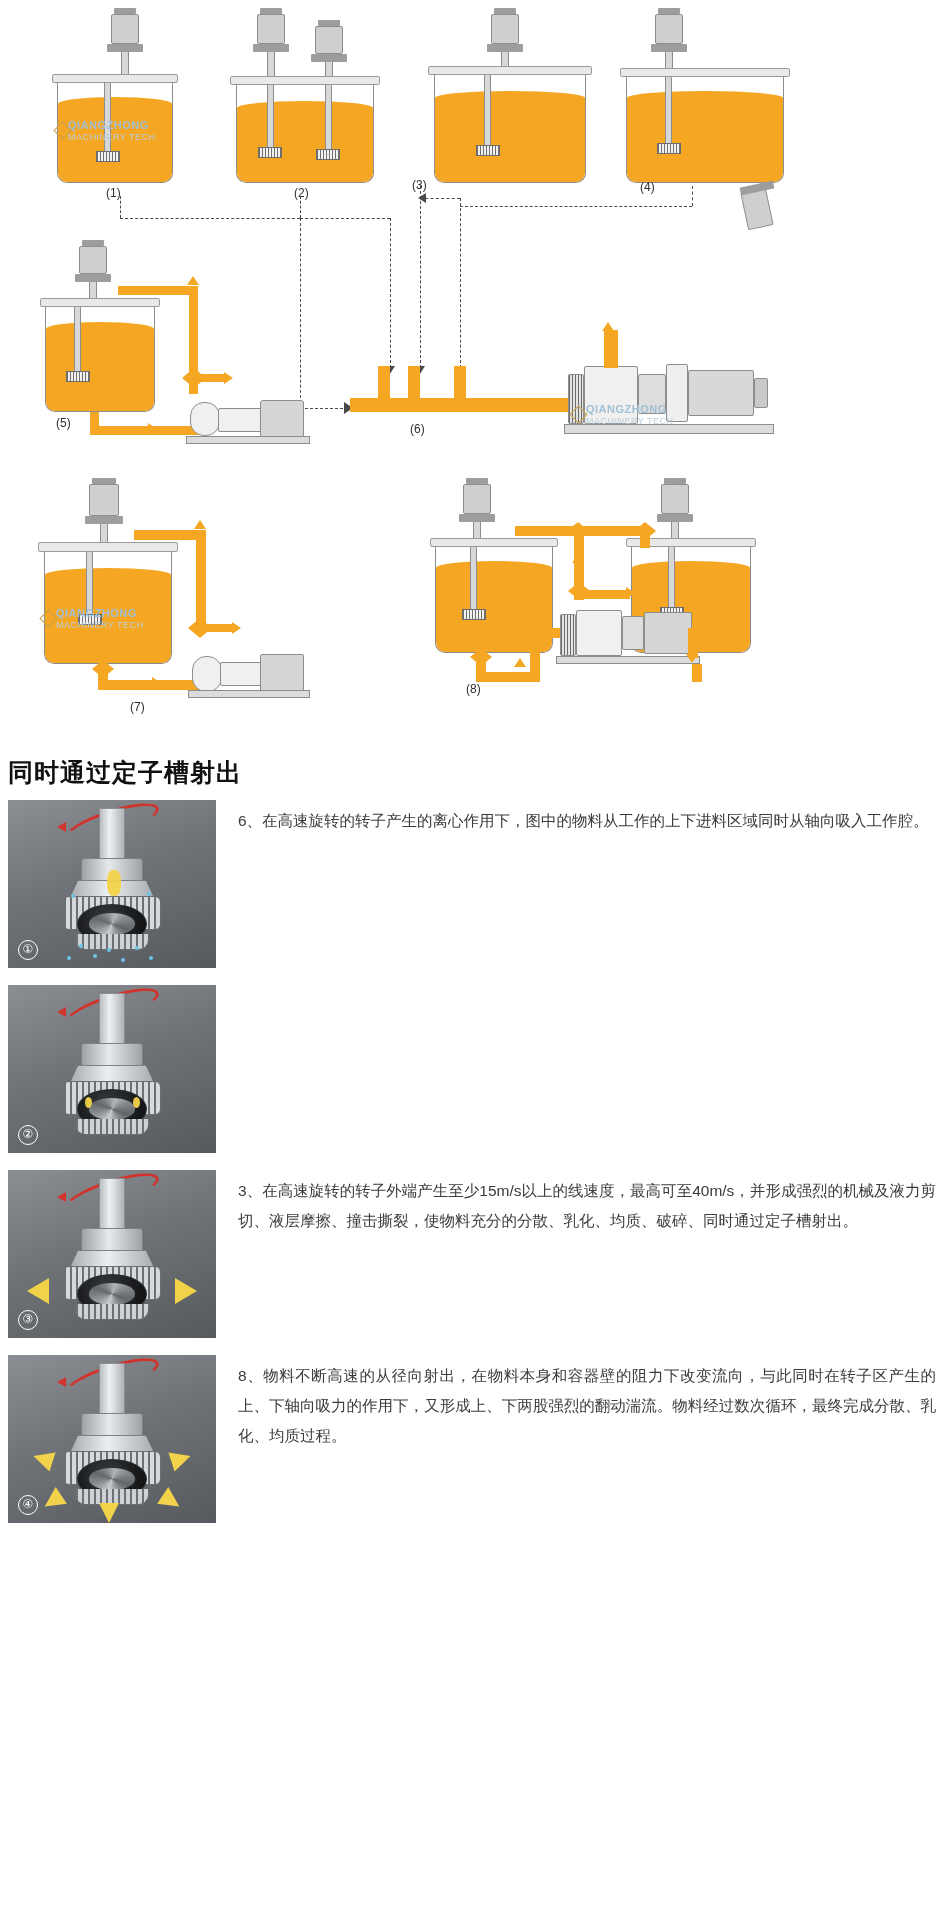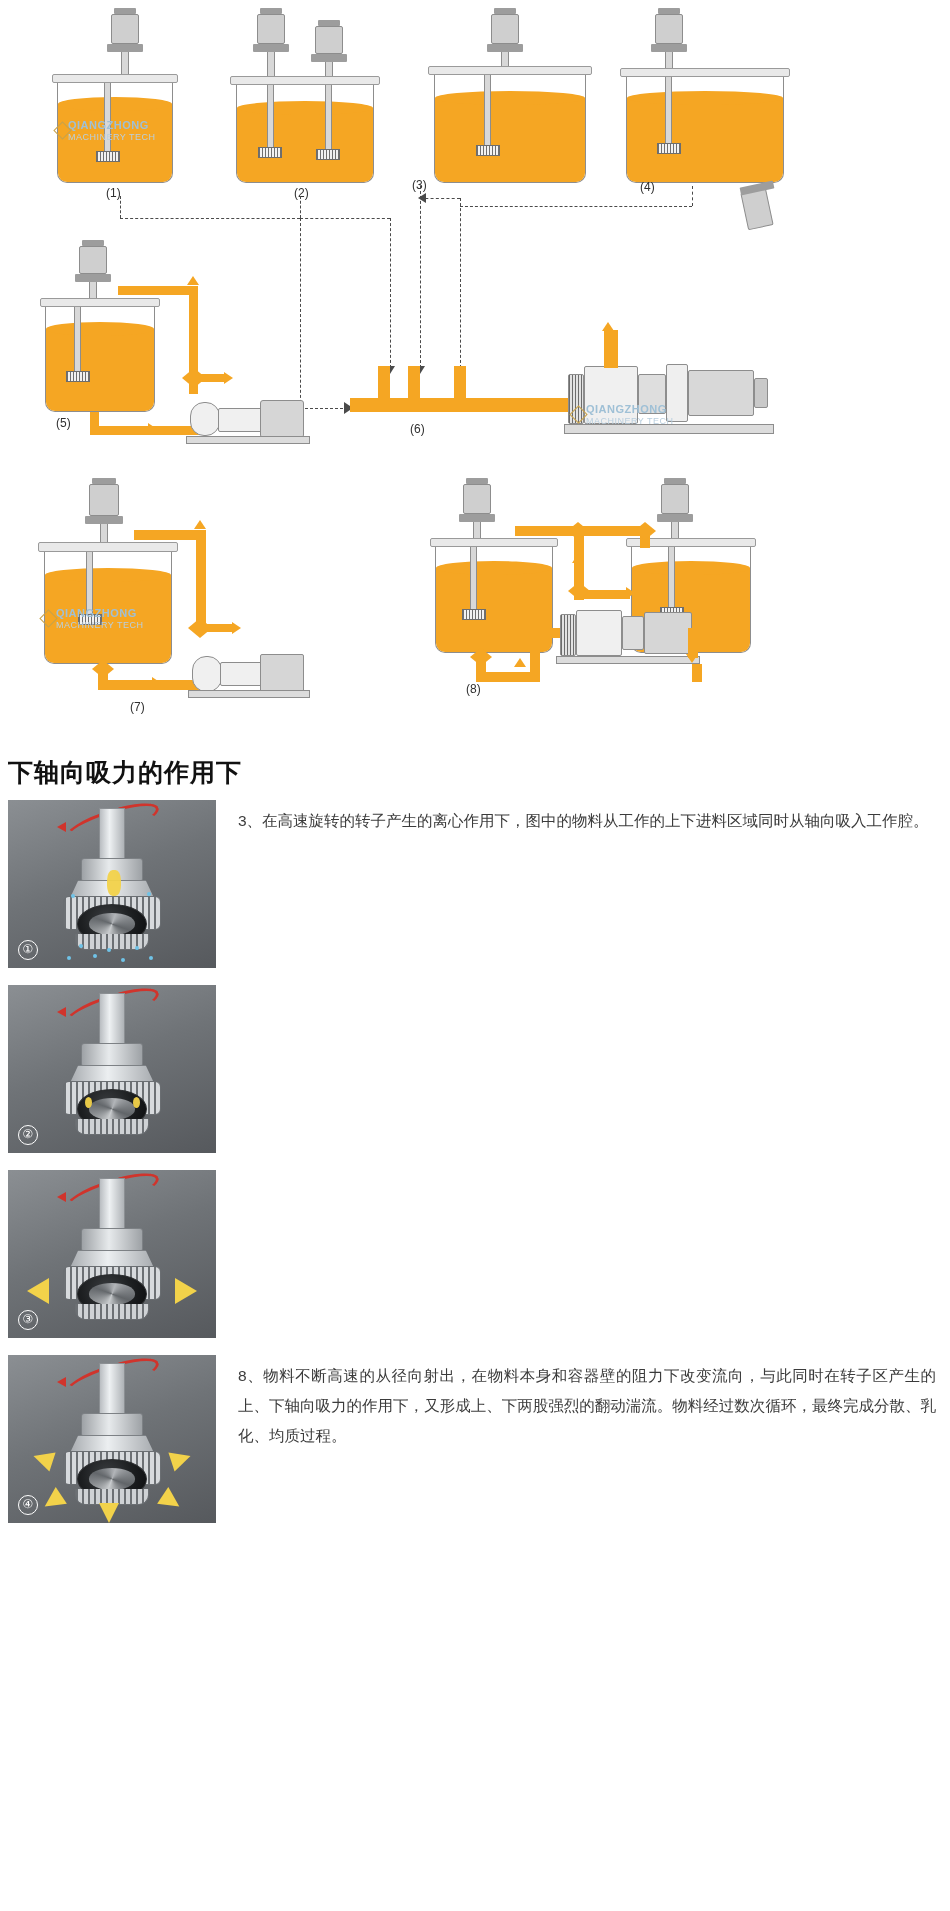--- a/index.html
+++ b/index.html
@@ -583,21 +583,21 @@
       <div class="pump-base" style="left:126px; top:178px; width:144px; height:8px;"></div>
 
       <div class="pipe" style="left:262px; top:186px; width:10px; height:18px;"></div>
       <div class="pipe" style="left:258px; top:150px; width:10px; height:30px;"></div>
       <div class="arrow-down-o" style="left:256px; top:176px;"></div>
 
       <div class="caption" style="left:36px; top:204px;">(8)</div>
     </div>
   </div>
 
-  <div id="section-title">下轴向吸力的作用下</div>
+  <div id="section-title">同时通过定子槽射出</div>
 
   <div id="steps">
 
     <div class="step-row">
       <div class="step-img">
         <div class="head-wrap">
           <div class="red-arc"></div>
           <div class="red-arc-tip"></div>
           <div class="head-shaft"></div>
           <div class="head-collar"></div>
@@ -611,21 +611,21 @@
           <div class="dot" style="left:70px; top:140px;"></div>
           <div class="dot" style="left:84px; top:150px;"></div>
           <div class="dot" style="left:98px; top:138px;"></div>
           <div class="dot" style="left:30px; top:148px;"></div>
           <div class="dot" style="left:112px; top:148px;"></div>
           <div class="dot" style="left:34px; top:86px;"></div>
           <div class="dot" style="left:110px; top:84px;"></div>
         </div>
         <div class="step-num">①</div>
       </div>
-      <div class="step-text">3、在高速旋转的转子产生的离心作用下，图中的物料从工作的上下进料区域同时从轴向吸入工作腔。</div>
+      <div class="step-text">6、在高速旋转的转子产生的离心作用下，图中的物料从工作的上下进料区域同时从轴向吸入工作腔。</div>
     </div>
 
     <div class="step-row">
       <div class="step-img">
         <div class="head-wrap">
           <div class="red-arc"></div>
           <div class="red-arc-tip"></div>
           <div class="head-shaft"></div>
           <div class="head-collar"></div>
           <div class="head-cone"></div>
@@ -648,20 +648,21 @@
           <div class="head-collar"></div>
           <div class="head-cone"></div>
           <div class="head-stator"></div>
           <div class="head-rotor"></div>
           <div class="head-bottom"></div>
           <div class="y-arrow" style="left:-10px; top:100px; border-top:13px solid transparent; border-bottom:13px solid transparent; border-right:22px solid #f2d24a;"></div>
           <div class="y-arrow" style="left:138px; top:100px; border-top:13px solid transparent; border-bottom:13px solid transparent; border-left:22px solid #f2d24a;"></div>
         </div>
         <div class="step-num">③</div>
       </div>
+      <div class="step-text">3、在高速旋转的转子外端产生至少15m/s以上的线速度，最高可至40m/s，并形成强烈的机械及液力剪切、液层摩擦、撞击撕裂，使物料充分的分散、乳化、均质、破碎、同时通过定子槽射出。</div>
     </div>
 
     <div class="step-row">
       <div class="step-img">
         <div class="head-wrap">
           <div class="red-arc"></div>
           <div class="red-arc-tip"></div>
           <div class="head-shaft"></div>
           <div class="head-collar"></div>
           <div class="head-cone"></div>

